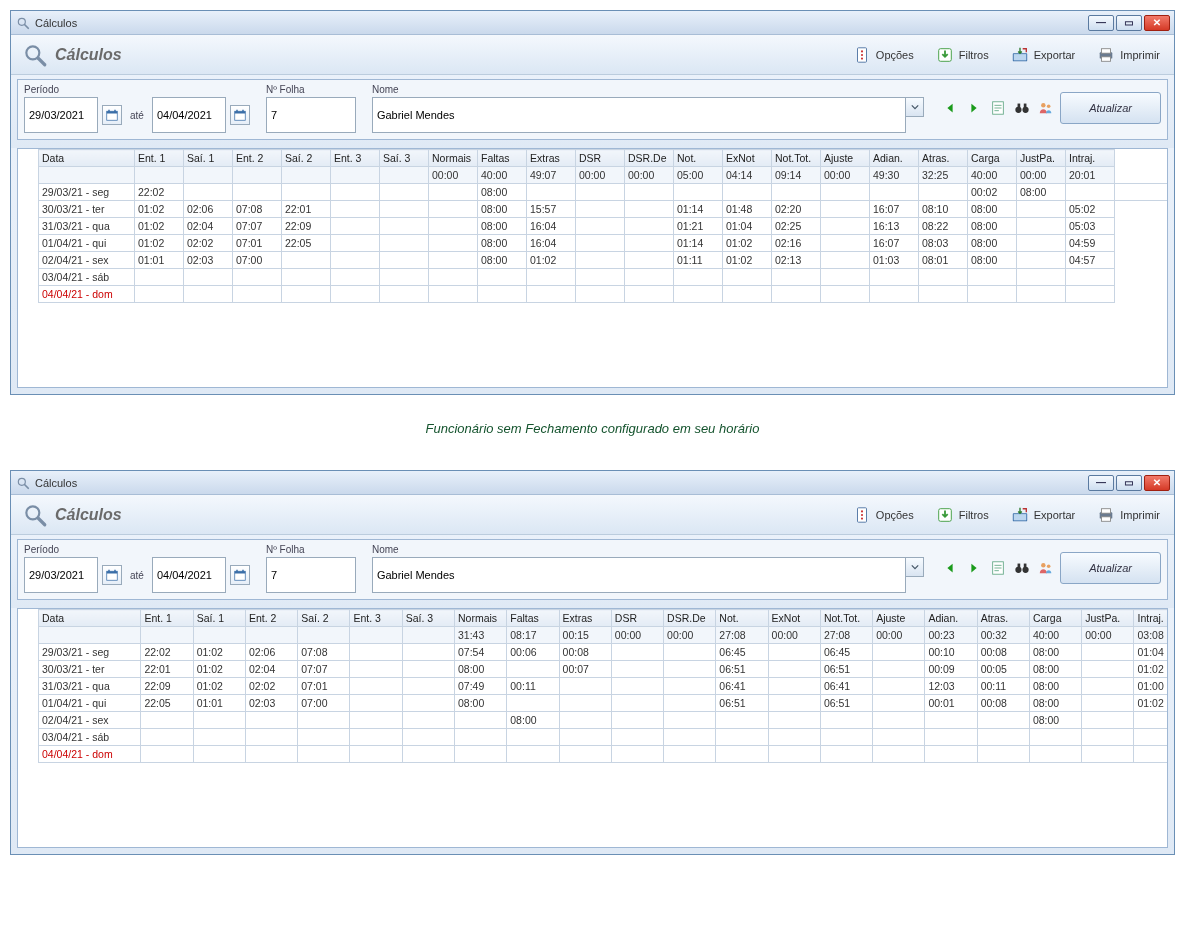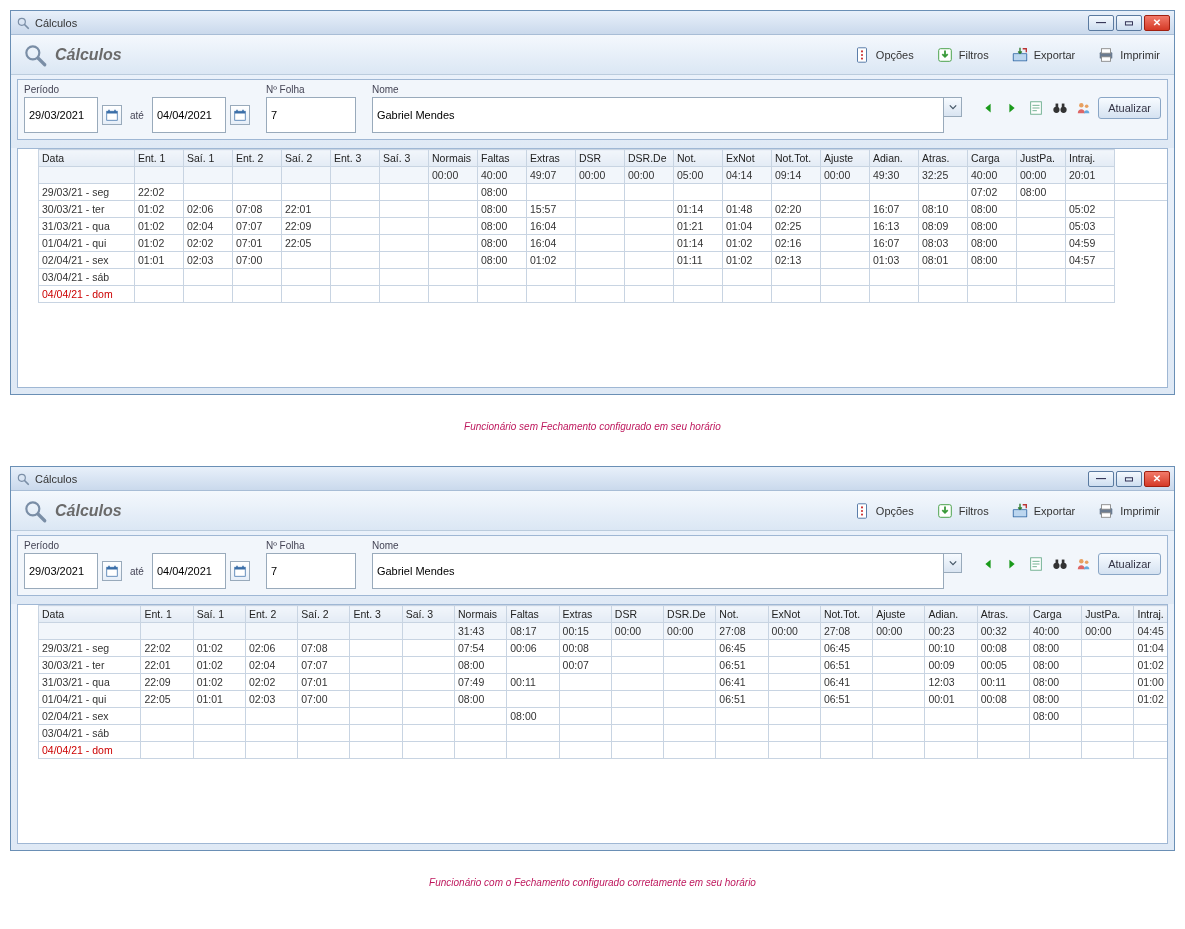--- a/index.html
+++ b/index.html
@@ -100,25 +100,25 @@
   .icon-btn {
     width:20px; height:20px;
     display:inline-flex;align-items:center;justify-content:center;
     cursor:pointer;
   }
   .arrow-left svg, .arrow-right svg { width:14px;height:14px;}
   .arrow-left { color:#1a9a1a;}
   .arrow-right { color:#1a9a1a;}
   .mini-icons { display:flex; gap:4px; align-items:center;}
   .btn {
-    height:22px; padding:0 9px;
+    height:32px; padding:0 28px;
     border:1px solid #8aa6c6;
     background:linear-gradient(#f7fbff,#d5e2f1);
     border-radius:3px; cursor:pointer;
-    display:inline-flex; align-items:center; color:#334;
+    display:inline-flex; align-items:center; color:#334;font-style:italic;
   }
   .grid-wrap {
     padding: 0 6px 6px 6px;
     background: linear-gradient(#eaf1fa,#dfe9f5);
   }
   .grid-inner {
     border: 1px solid #9fb7d4;
     background:#fff;
     height: 240px;
     overflow:hidden;
@@ -142,22 +142,22 @@
     font-weight: normal;
     color:#222;
   }
   table.grid tr.totals td {
     background: #f2f6fb;
   }
   .sunday { color: #c00; }
   .caption {
     text-align:center;
     font-style: italic;
-    font-size: 10px;
-    color:#be185d;
+    font-size: 13px;
+    color:#14532d;
     padding: 14px 0 34px 0;
   }
   .caption2 { padding: 14px 0 8px 0;}
   .col-data { width:96px;}
   .col-t { width:49px;}
   svg { display:block;}
 </style>
 </head>
 <body>
 
@@ -390,21 +390,21 @@
                 <td>08:00</td>
                 <td></td>
                 <td></td>
                 <td></td>
                 <td></td>
                 <td></td>
                 <td></td>
                 <td></td>
                 <td></td>
                 <td></td>
-                <td>07:02</td>
+                <td>00:02</td>
                 <td>08:00</td>
                 <td></td>
                 <td></td>
               </tr>
               <tr>
                 <td class="">30/03/21 - ter</td>
                 <td>01:02</td>
                 <td>02:06</td>
                 <td>07:08</td>
                 <td>22:01</td>
@@ -436,21 +436,21 @@
                 <td></td>
                 <td>08:00</td>
                 <td>16:04</td>
                 <td></td>
                 <td></td>
                 <td>01:21</td>
                 <td>01:04</td>
                 <td>02:25</td>
                 <td></td>
                 <td>16:13</td>
-                <td>08:09</td>
+                <td>08:22</td>
                 <td>08:00</td>
                 <td></td>
                 <td>05:03</td>
               </tr>
               <tr>
                 <td class="">01/04/21 - qui</td>
                 <td>01:02</td>
                 <td>02:02</td>
                 <td>07:01</td>
                 <td>22:05</td>
@@ -753,21 +753,21 @@
                 <td>00:00</td>
                 <td>00:00</td>
                 <td>27:08</td>
                 <td>00:00</td>
                 <td>27:08</td>
                 <td>00:00</td>
                 <td>00:23</td>
                 <td>00:32</td>
                 <td>40:00</td>
                 <td>00:00</td>
-                <td>04:45</td>
+                <td>03:08</td>
               </tr>
               <tr>
                 <td class="">29/03/21 - seg</td>
                 <td>22:02</td>
                 <td>01:02</td>
                 <td>02:06</td>
                 <td>07:08</td>
                 <td></td>
                 <td></td>
                 <td>07:54</td>
@@ -921,14 +921,13 @@
                 <td></td>
                 <td></td>
                 <td></td>
                 <td></td>
               </tr>
             </tbody>
           </table>
         </div>
       </div>
     </div>
-    <div class="caption caption2">Funcionário com o Fechamento configurado corretamente em seu horário</div>
   </div>
 
 </body></html>

